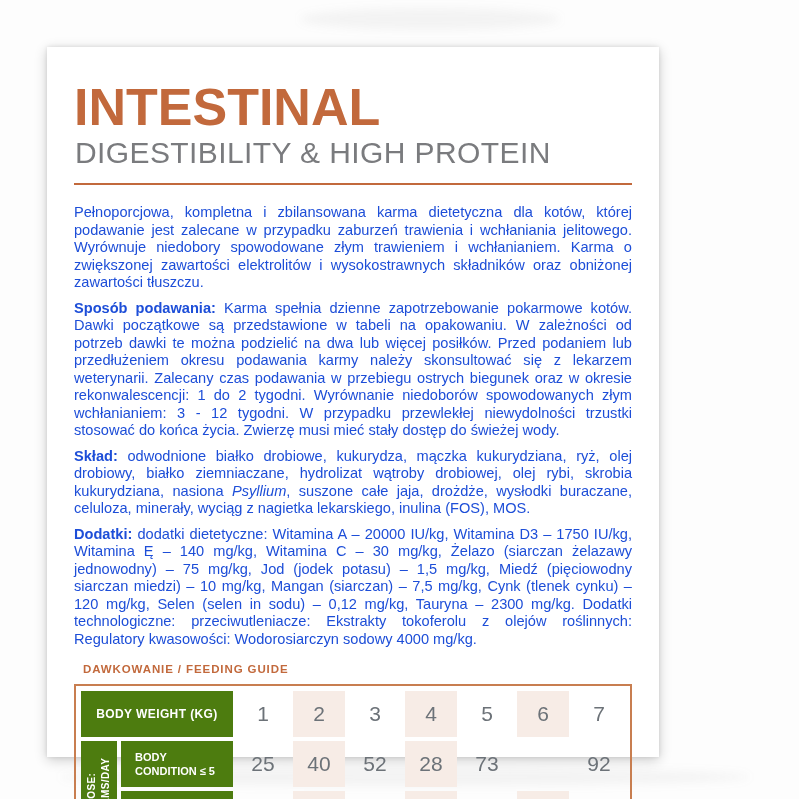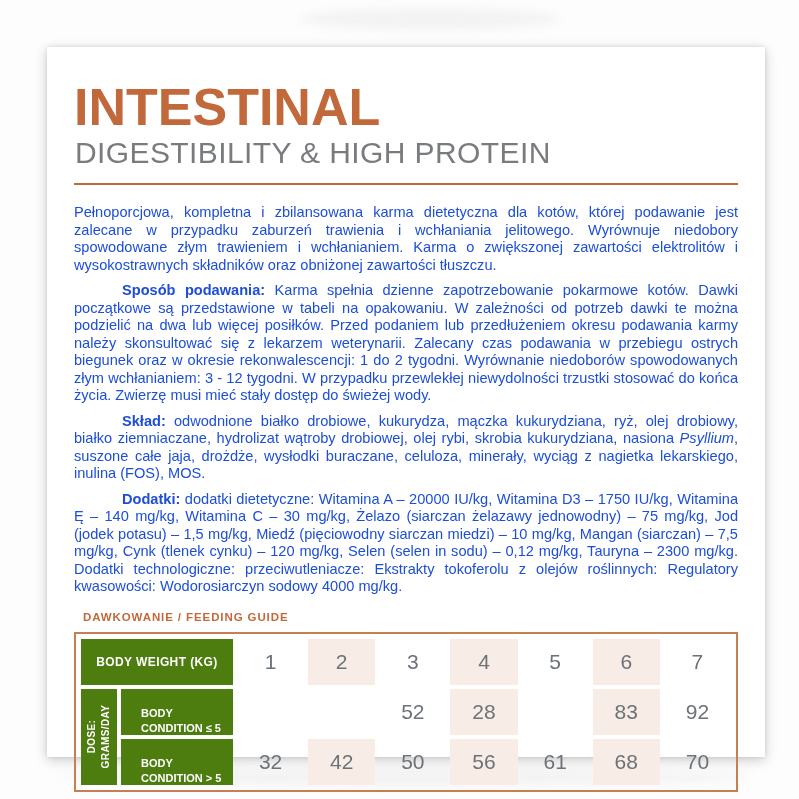--- a/index.html
+++ b/index.html
@@ -4,59 +4,59 @@
 <style>
   html,body{margin:0;padding:0;}
   body{
     width:799px;height:799px;position:relative;
     background:#fdfdfd;
     font-family:"Liberation Sans", sans-serif;
     overflow:hidden;
   }
   .smudge{position:absolute;background:rgba(120,120,120,0.07);filter:blur(5px);border-radius:50%;}
   .page{
-    position:absolute;left:47px;top:47px;width:718px;height:710px;
+    position:absolute;left:47px;top:47px;width:612px;height:710px;
     background:#ffffff;
     box-shadow:0 3px 12px rgba(0,0,0,0.20), 0 0 4px rgba(0,0,0,0.10);
   }
   .content{padding:36px 27px 0 27px;}
   .title{
     color:#C2693C;font-size:52px;font-weight:700;letter-spacing:0px;
     line-height:0.95;margin:0;
   }
   .subtitle{
     color:#7A7B7E;font-size:30px;font-weight:400;letter-spacing:0.4px;
     margin:4px 0 13px 1px;
   }
   .divider{height:2px;background:#C2693C;margin:10px 0 19px 0;}
   .para{
     font-size:14.6px;line-height:1.2;text-align:justify;
     color:#1d4ed8;margin:0 0 8px 0;
   }
-  .para strong{font-weight:700;margin-left:48px;}
+  .para strong{font-weight:700;}
   .fg-heading{
     color:#C2693C;font-size:11.5px;font-weight:700;letter-spacing:0.9px;
     margin:15px 0 9px 1px;
     padding-left:8px;
   }
   .fg-table{
     border:2px solid #C87E50;padding:5px;
     display:grid;
     grid-template-columns:36px 112px repeat(7, 1fr);
     grid-template-rows:46px 46px 46px;
     gap:4px;
   }
   .cell{display:flex;align-items:center;justify-content:center;}
   .orange{background:#4d7c0f;color:#ffffff;font-weight:700;}
   .beige{background:#F7ECE6;}
   .cell-bw{grid-column:1 / span 2;grid-row:1;font-size:12px;letter-spacing:0.4px;}
   .cell-dose{grid-column:1;grid-row:2 / span 2;}
   .vert{transform:rotate(-90deg);text-align:center;font-size:10px;
         line-height:1.35;letter-spacing:0.4px;white-space:nowrap;}
-  .cond{justify-content:flex-start;padding-left:20px;font-size:11px;line-height:1.3;align-items:flex-end;}
+  .cond{justify-content:flex-start;padding-left:14px;font-size:11px;line-height:1.3;}
   .cond .lines{display:block;}
   .cell-cond1{grid-column:2;grid-row:2;}
   .cell-cond2{grid-column:2;grid-row:3;}
   .val{font-size:21px;color:#6C7278;}
 </style>
 </head>
 <body>
 
 <div class="smudge" style="left:300px;top:8px;width:260px;height:22px;"></div>
 <div class="smudge" style="left:60px;top:768px;width:690px;height:18px;"></div>
@@ -96,23 +96,25 @@
           <div>GRAMS/DAY</div>
         </div>
       </div>
 
       <div class="cell orange cond cell-cond1">
         <span class="lines">
           <div>BODY</div>
           <div>CONDITION ≤ 5</div>
         </span>
       </div>
+      <div class="cell val" style="grid-column:3;grid-row:2;">25</div>
+      <div class="cell val beige" style="grid-column:4;grid-row:2;">40</div>
       <div class="cell val" style="grid-column:5;grid-row:2;">52</div>
       <div class="cell val beige" style="grid-column:6;grid-row:2;">28</div>
-      <div class="cell val beige" style="grid-column:8;grid-row:2;">83</div>
+      <div class="cell val" style="grid-column:7;grid-row:2;">73</div>
       <div class="cell val" style="grid-column:9;grid-row:2;">92</div>
 
       <div class="cell orange cond cell-cond2">
         <span class="lines">
           <div>BODY</div>
           <div>CONDITION &gt; 5</div>
         </span>
       </div>
       <div class="cell val" style="grid-column:3;grid-row:3;">32</div>
       <div class="cell val beige" style="grid-column:4;grid-row:3;">42</div>

